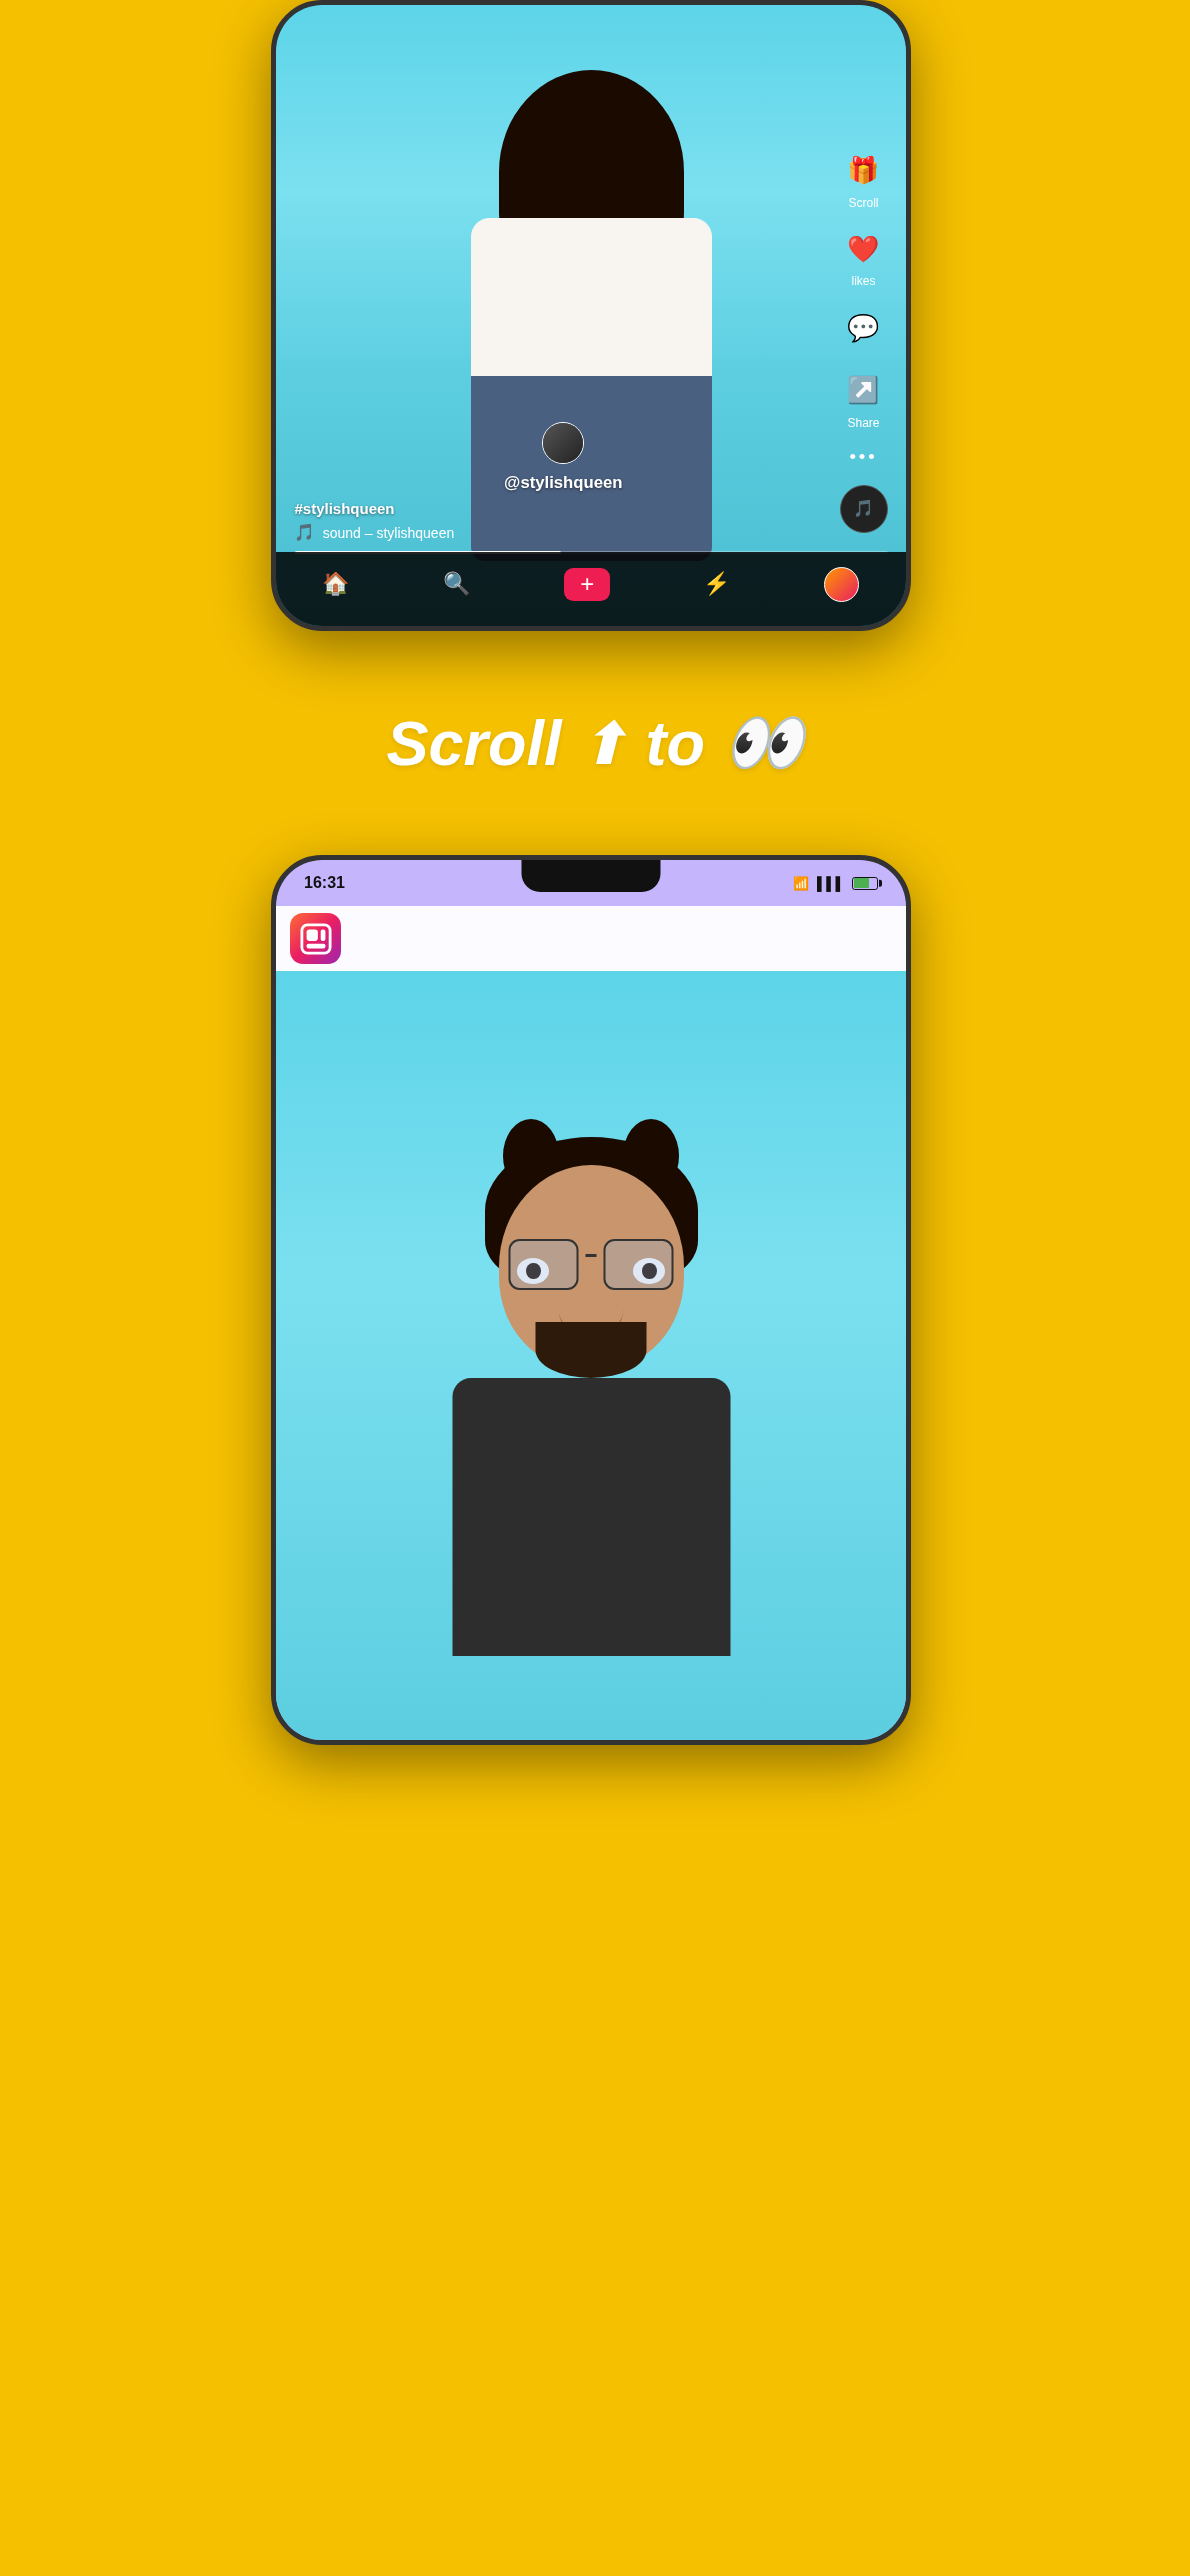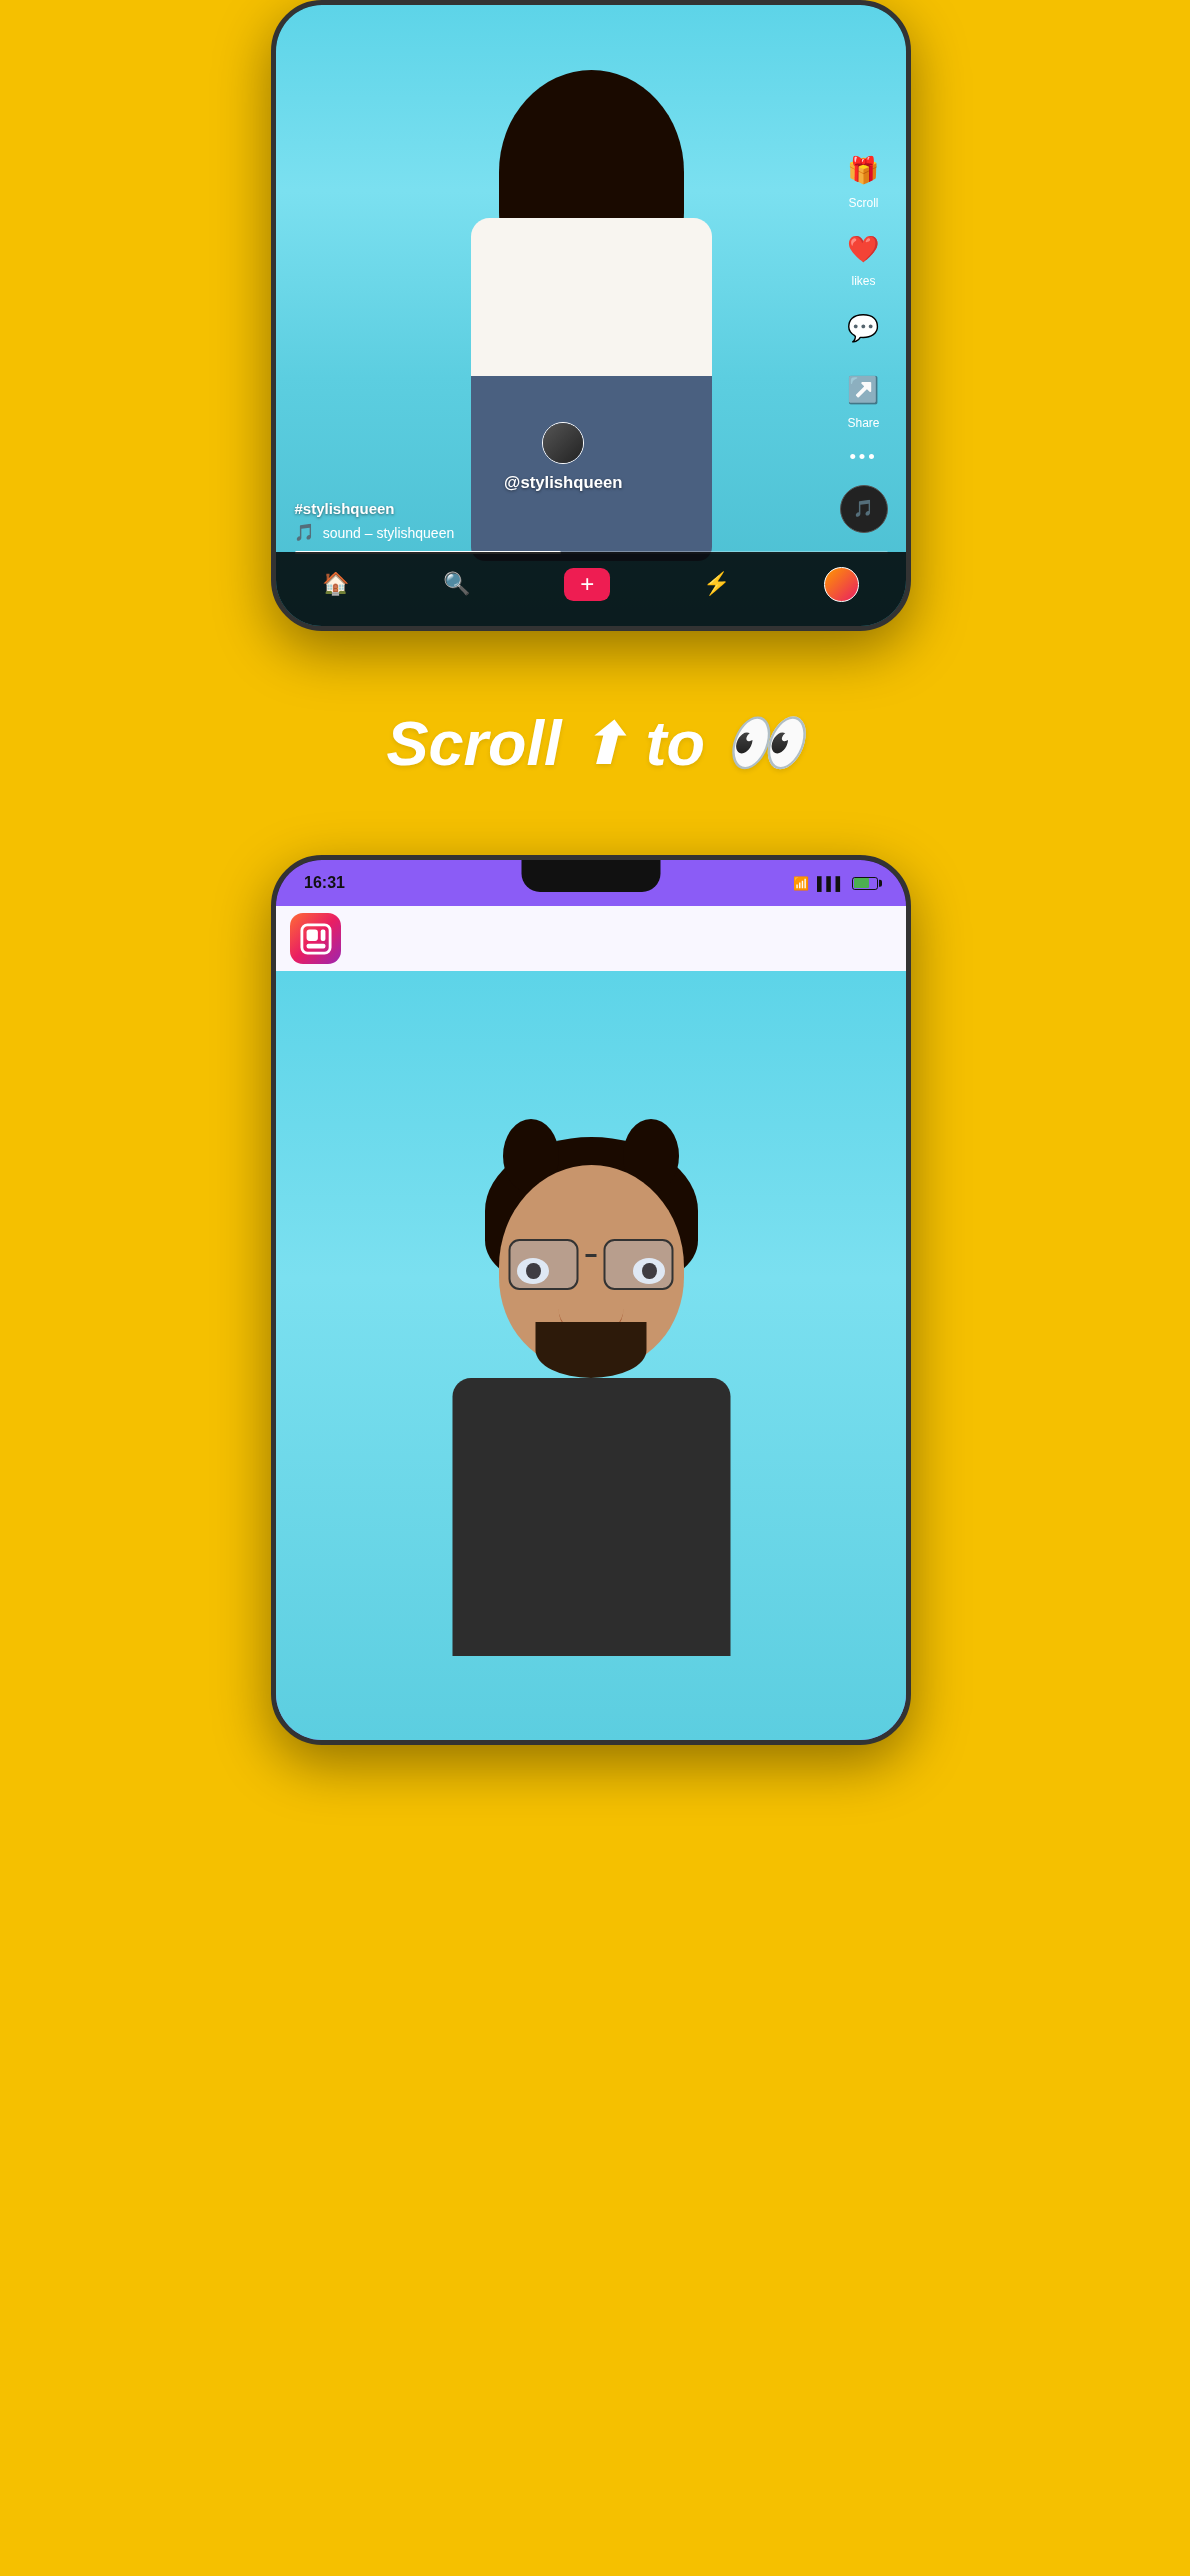--- a/index.html
+++ b/index.html
@@ -328,21 +328,21 @@
       width: 640px;
       height: 890px;
       border-radius: 51px;
     }
 
     .phone-2-screen {
       width: 100%;
       height: 100%;
       position: relative;
       overflow: hidden;
-      background: #8b5cf6;
+      background: #c4b5fd;
       text-align: right;
     }
 
     
     .status-bar {
       position: absolute;
       top: 0;
       left: 0;
       right: 0;
       height: 46px;

